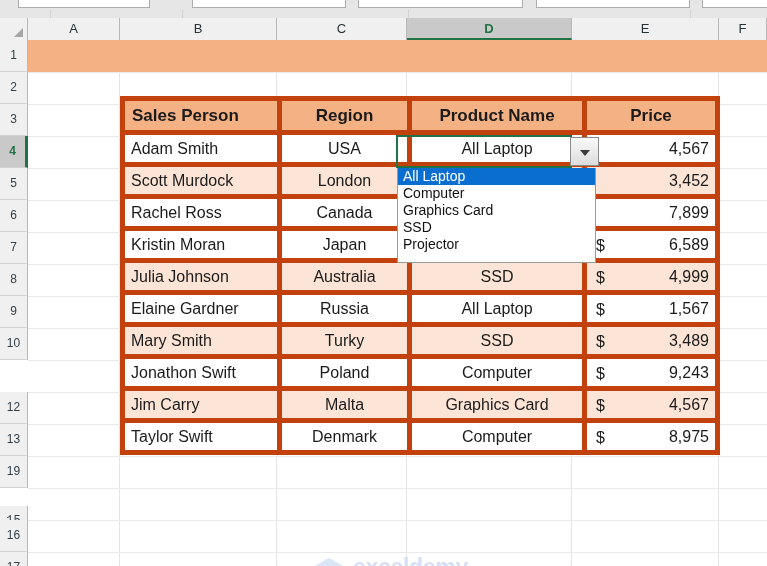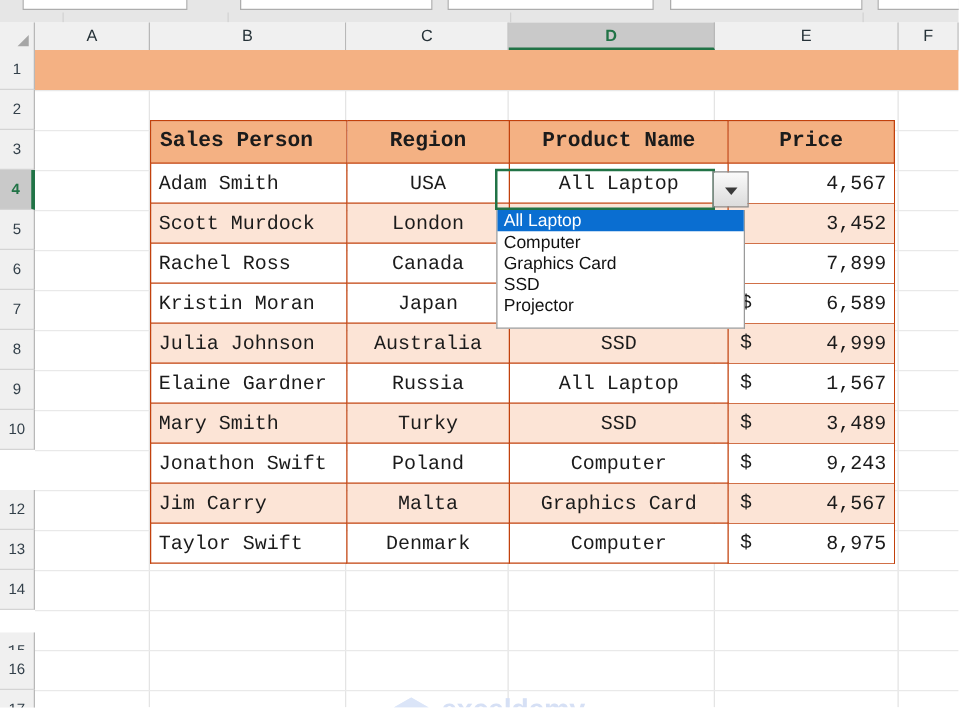--- a/index.html
+++ b/index.html
@@ -48,22 +48,22 @@
   .title-banner{position:absolute;left:0;top:0;width:739px;height:32px;background:#f4b183;}
   .title-text{position:absolute;left:0;top:0;width:739px;height:32px;
     line-height:32px;text-align:center;
     font-size:21px;font-weight:bold;font-style:italic;color:#1a1a1a;
     letter-spacing:-0.2px;}
 
   
   .tbl{position:absolute;left:92px;top:56px;width:595px;
     border-collapse:collapse;table-layout:fixed;}
   .tbl td{height:32px;box-sizing:border-box;
-    border:1px solid #c2410c;font-size:16px;color:#1b1b1b;padding:0 6px;
-    white-space:nowrap;overflow:hidden;font-family:Liberation Mono, monospace;}
+    border:5px solid #c2410c;font-size:16px;color:#1b1b1b;padding:0 6px;
+    white-space:nowrap;overflow:hidden;}
   .tbl .hdr td{background:#f4b183;font-weight:bold;font-size:17px;text-align:center;height:34px;}
   .tbl .hdr td.left{text-align:left;padding-left:7px;}
   .c-name{width:157px;text-align:left;}
   .c-region{width:130px;text-align:center;}
   .c-prod{width:175px;text-align:center;}
   .c-price{width:133px;text-align:right;padding-right:12px;}
   .band{background:#fce4d6;}
   .plain{background:#ffffff;}
   .money{position:relative;}
   .money .cur{position:absolute;left:9px;top:0;line-height:30px;font-size:16px;}
@@ -128,21 +128,21 @@
       <div class="rowh sel" style="top: 136px; height: 32px; line-height: 31px;">4</div>
       <div class="rowh" style="top: 168px; height: 32px; line-height: 31px;">5</div>
       <div class="rowh" style="top: 200px; height: 32px; line-height: 31px;">6</div>
       <div class="rowh" style="top: 232px; height: 32px; line-height: 31px;">7</div>
       <div class="rowh" style="top: 264px; height: 32px; line-height: 31px;">8</div>
       <div class="rowh" style="top: 296px; height: 32px; line-height: 31px;">9</div>
       <div class="rowh" style="top: 328px; height: 32px; line-height: 31px;">10</div>
       <div class="rowh" style="top: 360px; height: 32px; line-height: 31px; margin-left: 33px;">11</div>
       <div class="rowh" style="top: 392px; height: 32px; line-height: 31px;">12</div>
       <div class="rowh" style="top: 424px; height: 32px; line-height: 31px;">13</div>
-      <div class="rowh" style="top: 456px; height: 32px; line-height: 31px;">14</div>
+      <div class="rowh" style="top: 456px; height: 32px; line-height: 31px;">19</div>
       <div class="rowh" style="top: 506px; height: 32px; line-height: 31px; font-family: Liberation Mono, monospace;">15</div>
       <div class="rowh" style="top: 520px; height: 32px; line-height: 31px;">16</div>
       <div class="rowh" style="top: 552px; height: 32px; line-height: 31px;">17</div>
     </div>
 
   <div class="grid">
     <div class="gridline-v" style="left:91px"></div>
     <div class="gridline-v" style="left:248px"></div>
     <div class="gridline-v" style="left:378px"></div>
     <div class="gridline-v" style="left:543px"></div>

